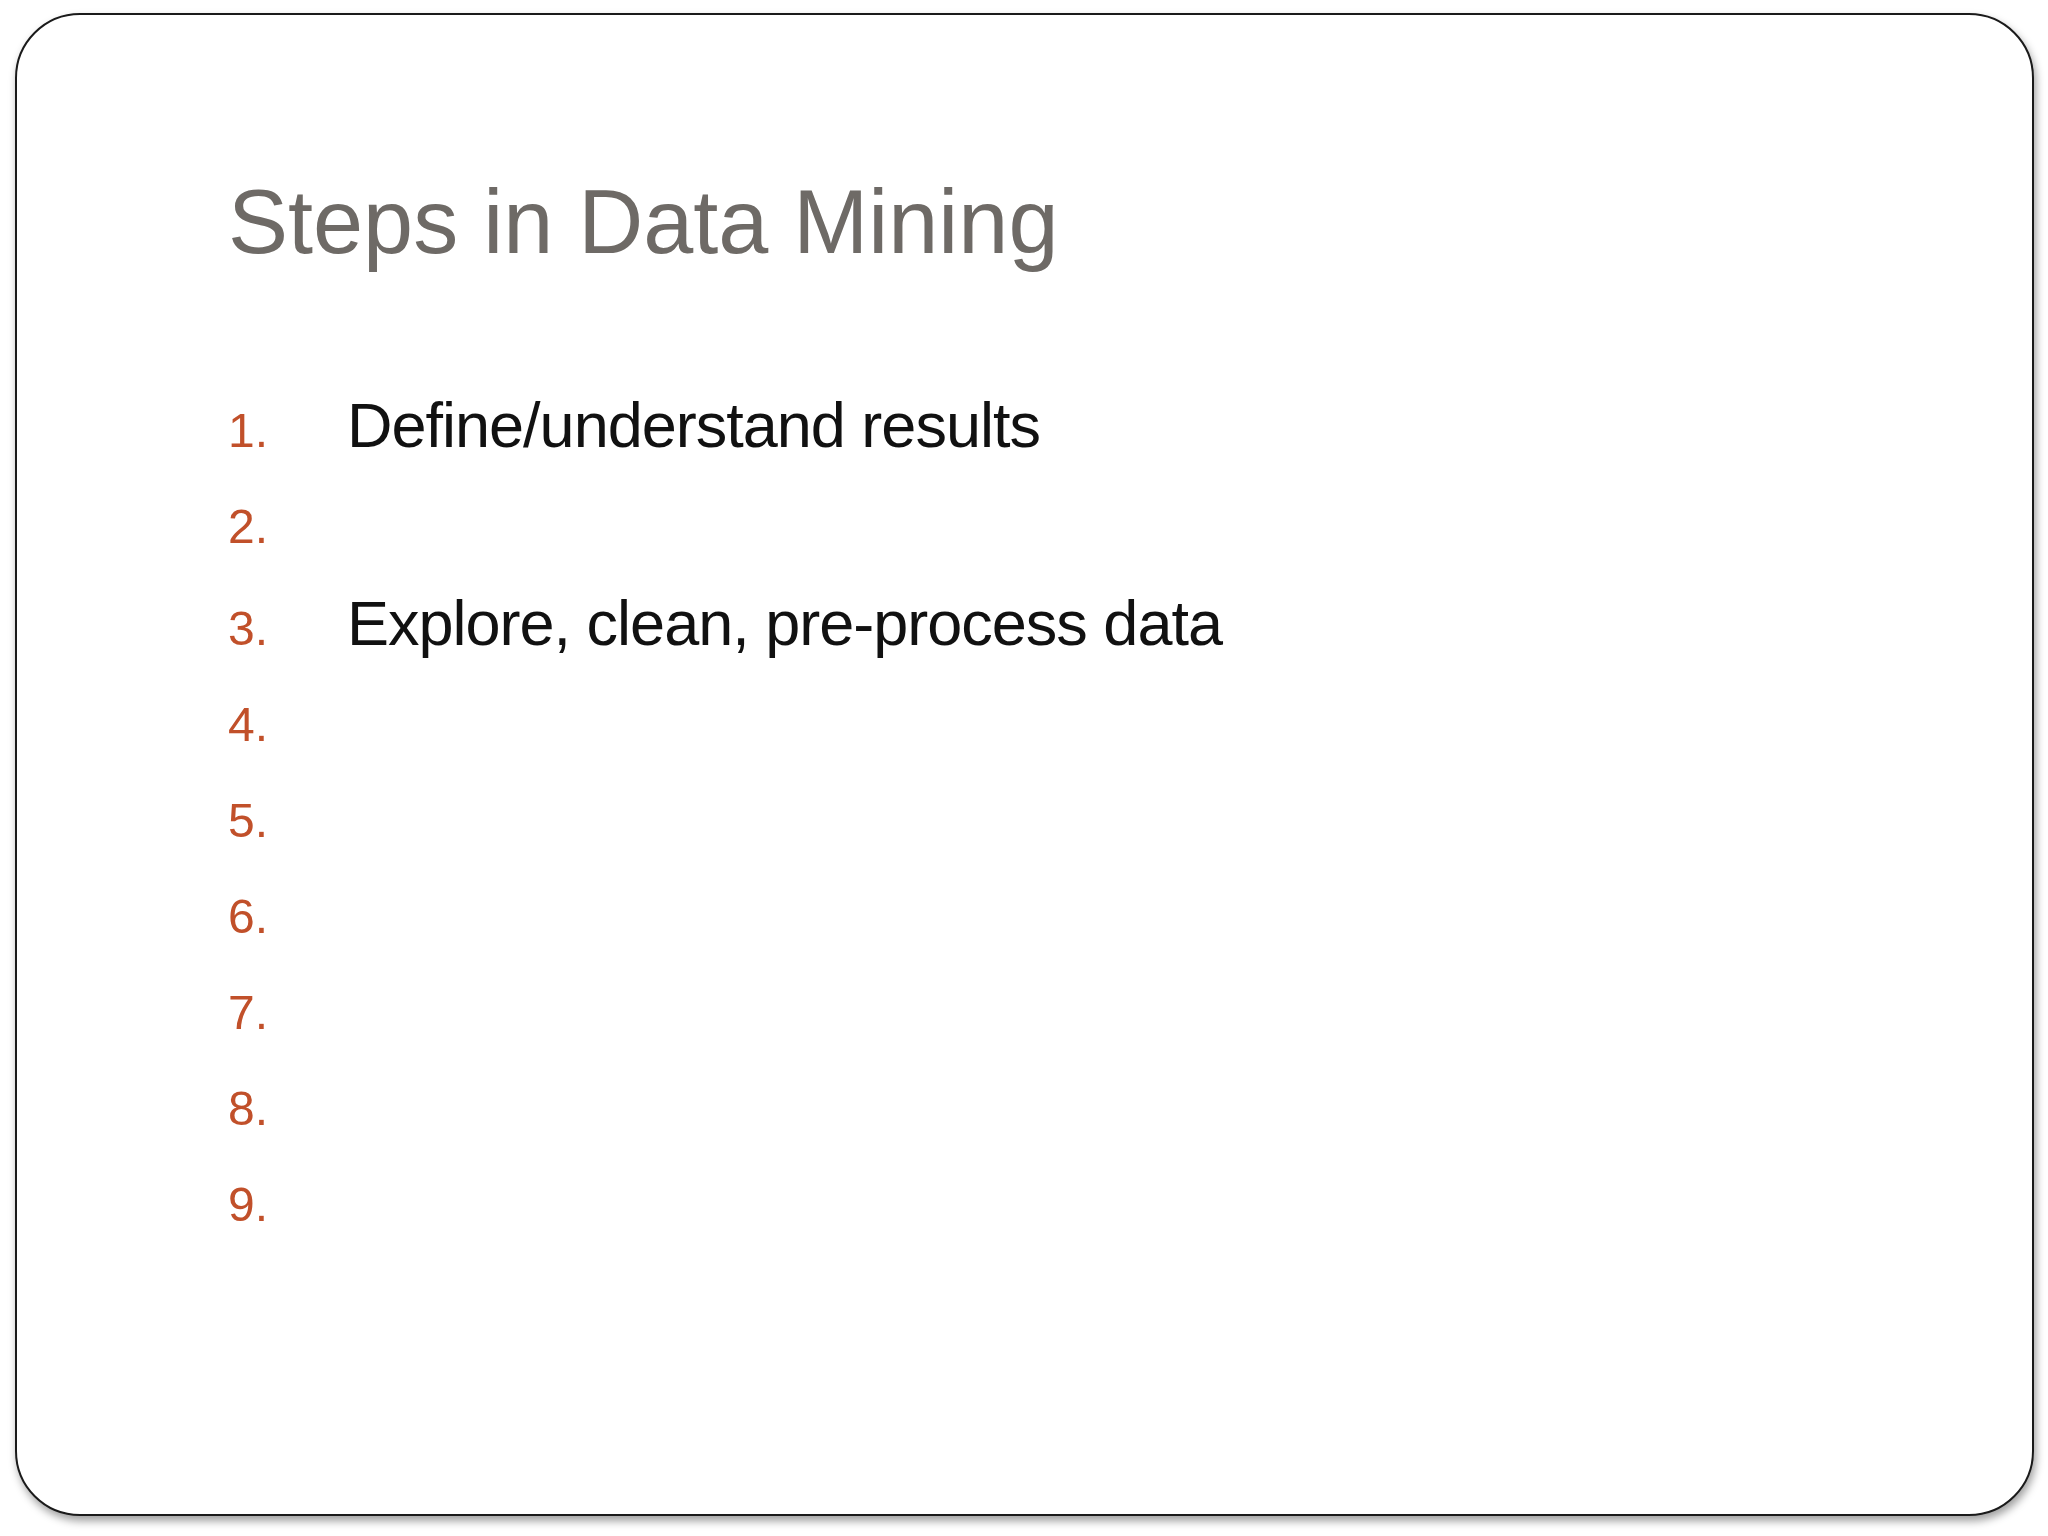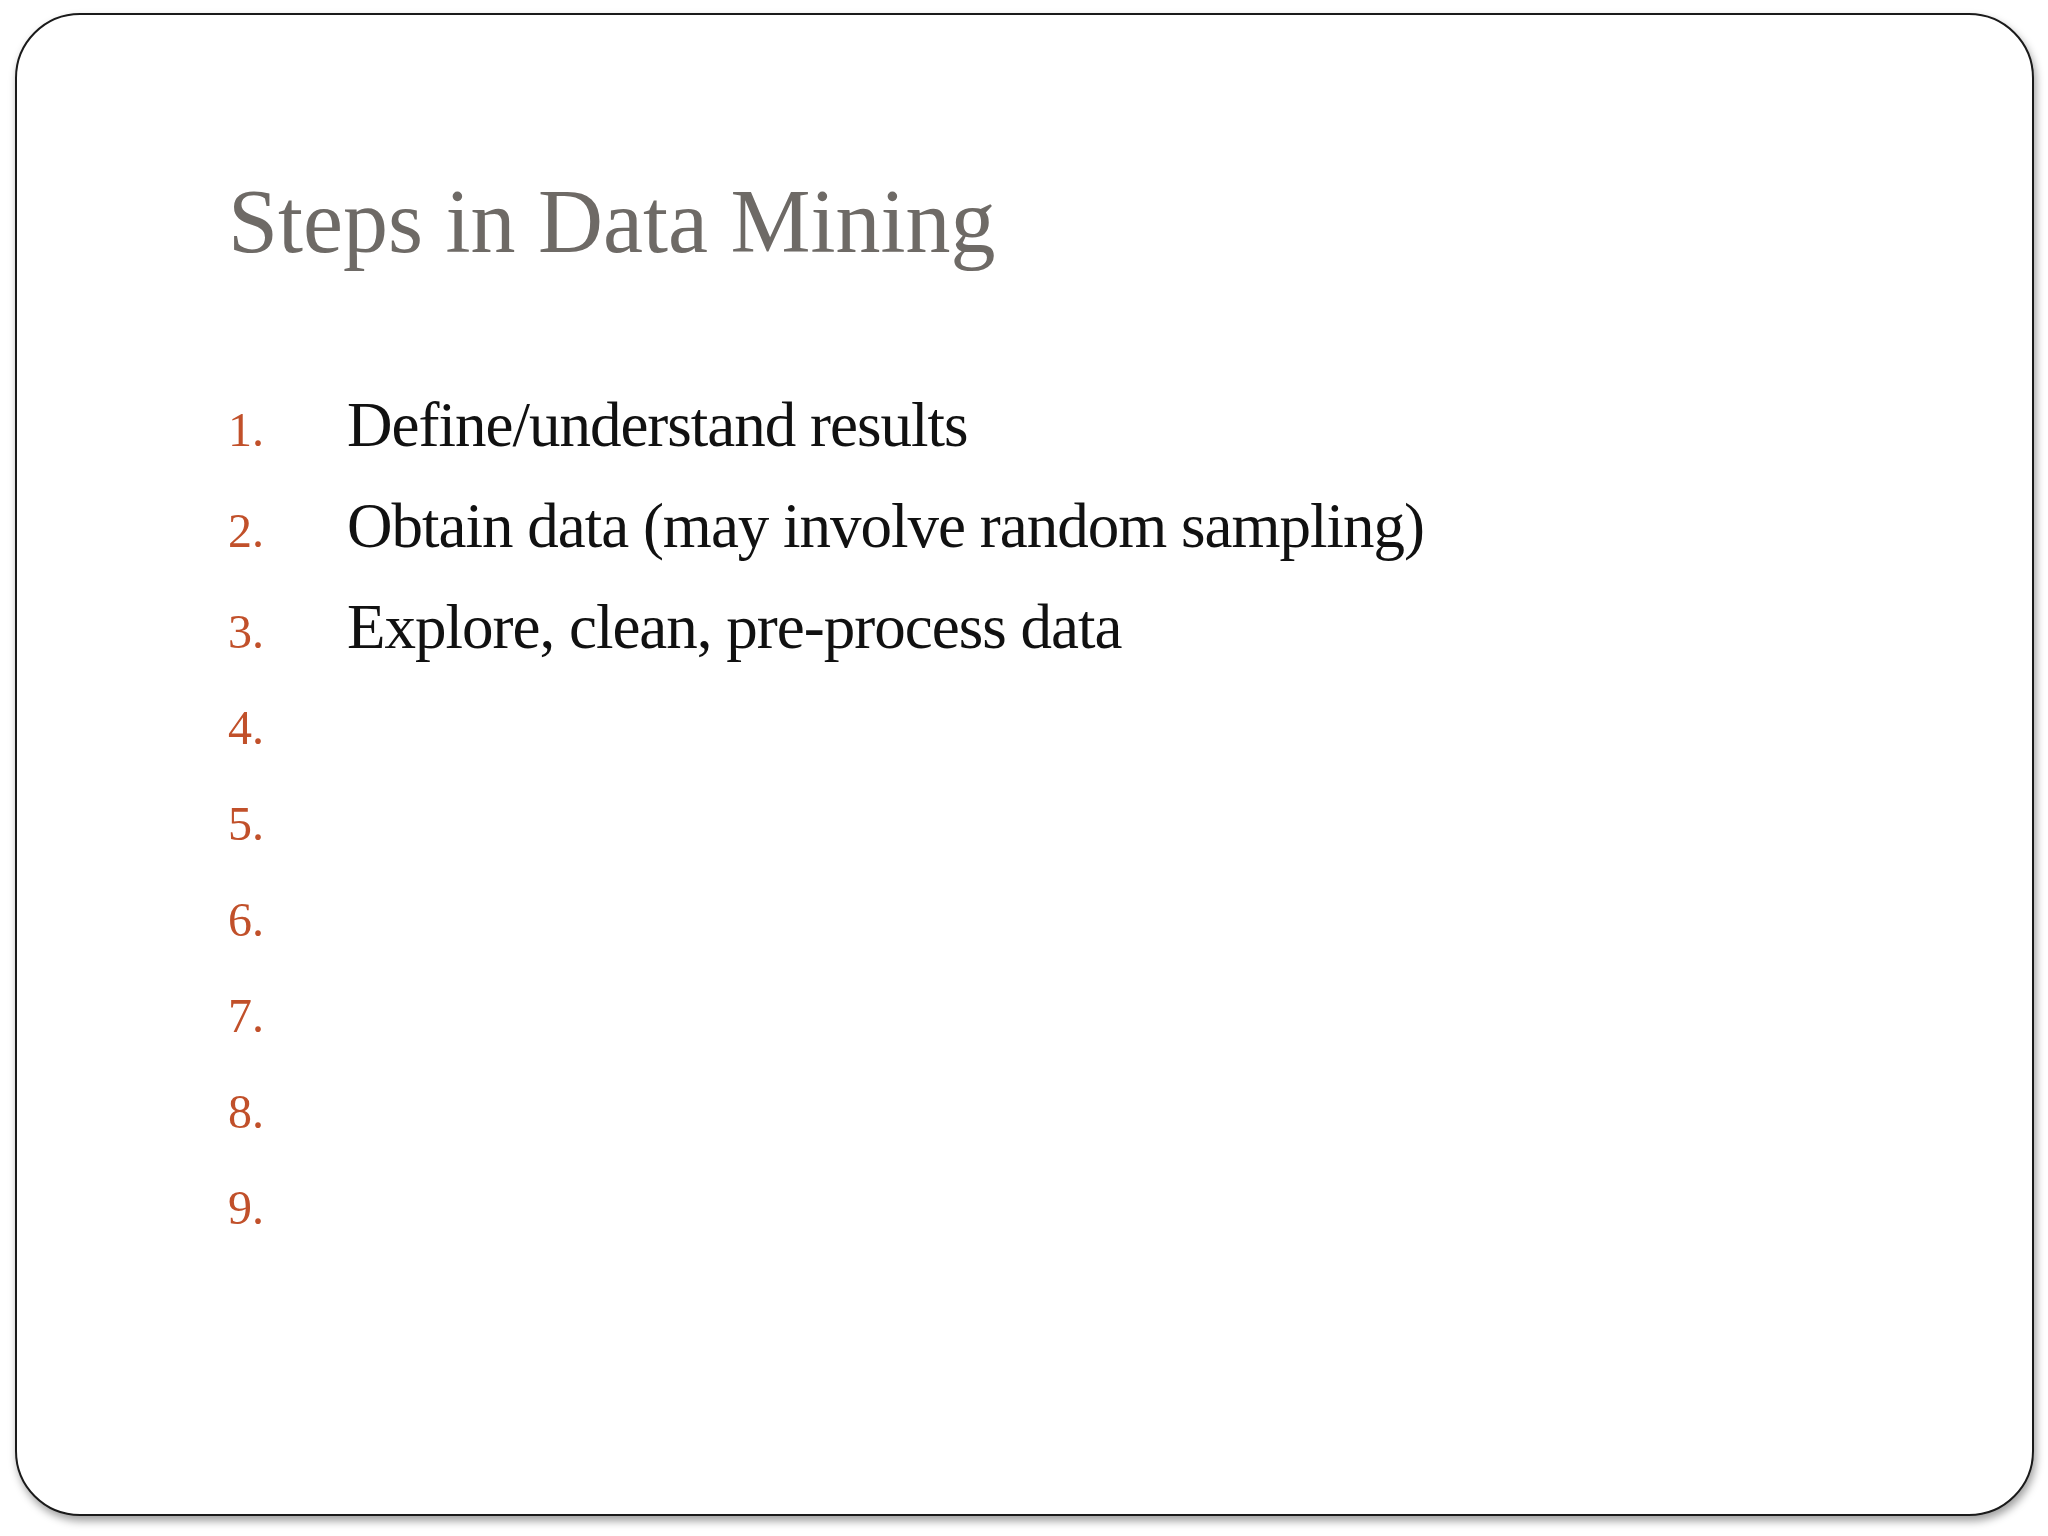--- a/index.html
+++ b/index.html
@@ -24,21 +24,20 @@
     right: 14px;
     bottom: 20px;
     background: #ffffff;
     border: 2px solid var(--border, #1a1a1a);
     border-radius: 65px;
     box-shadow: 2px 5px 8px rgba(0,0,0,0.38);
     box-sizing: border-box;
   }
   .content {
     padding: 162px 40px 0 211px;
-    font-family: Liberation Serif, serif;
   }
   h1.slide-title {
     margin: 0;
     font-size: 90px;
     line-height: 1;
     font-weight: 400;
     letter-spacing: 0px;
     color: var(--title, #6e6a66);
   }
   ol.steps {
@@ -73,21 +72,20 @@
   <div class="slide">
     <div class="content">
       <h1 class="slide-title">Steps in Data Mining</h1>
       <ol class="steps" id="steps-list">
           <li>
             <span class="num">1.</span>
             <span class="text">Define/understand results</span>
           </li>
           <li>
             <span class="num">2.</span>
-            <span class="text">Obtain data (may involve random sampling)</span>
           </li>
           <li>
             <span class="num">3.</span>
             <span class="text">Explore, clean, pre-process data</span>
           </li>
           <li>
             <span class="num">4.</span>
           </li>
           <li>
             <span class="num">5.</span>

